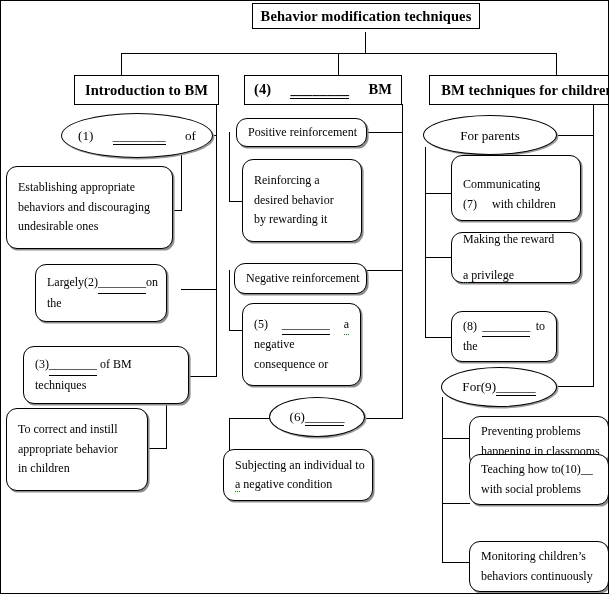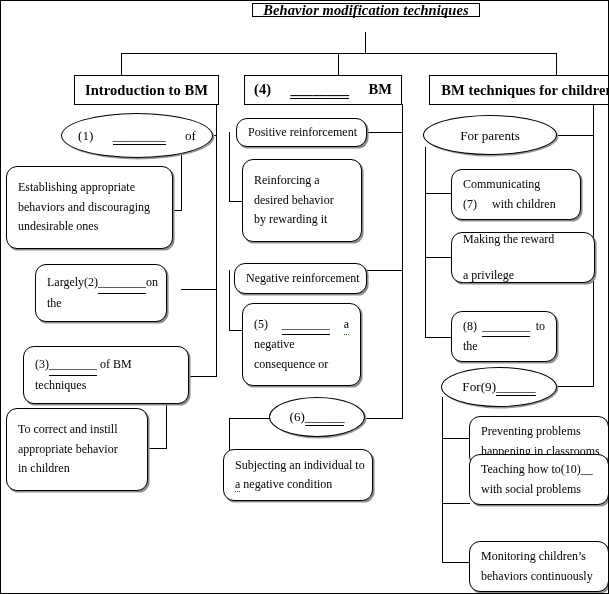--- a/index.html
+++ b/index.html
@@ -157,21 +157,21 @@
   <div class="ln v" style="left:424px; top:146px; height:190px;"></div>
   <div class="ln h" style="left:424px; top:192px; width:27px;"></div>
   <div class="ln h" style="left:424px; top:256px; width:27px;"></div>
   <div class="ln h" style="left:424px; top:336px; width:27px;"></div>
 
   <div class="ln v" style="left:441px; top:396px; height:165px;"></div>
   <div class="ln h" style="left:441px; top:437px; width:28px;"></div>
   <div class="ln h" style="left:441px; top:502px; width:28px;"></div>
   <div class="ln h" style="left:441px; top:561px; width:28px;"></div>
 
-  <div class="node sq" style="left:251px; top:2px; width:228px; height:14px;font-style:italic;">
+  <div class="node sq" style="left:251px; top:2px; width:228px; height:26px;">
     <span class="txt">Behavior modification techniques</span>
   </div>
 
   <div class="node sq" style="left:73px; top:74px; width:145px; height:30px;">
     <span class="txt">Introduction to BM</span>
   </div>
 
   <div class="node ell spread" style="left:60px; top:112px; width:152px; height:45px;">
     <div class="line">
       <span>(1)</span>
@@ -252,26 +252,26 @@
   </div>
 
   <div class="node sq" style="left:404px; top:74px; width:197px; height:30px;margin-left:24px;">
     <span class="txt">BM techniques for children</span>
   </div>
 
   <div class="node ell" style="left:422px; top:114px; width:134px; height:40px;">
     <div class="line">For parents</div>
   </div>
 
-  <div class="node rr" style="left:450px; top:168px; width:130px; height:51px;">
+  <div class="node rr" style="left:450px; top:154px; width:130px; height:66px;justify-content:flex-end;">
     <div class="line">Communicating</div>
     <div class="line"><span>(7)</span><span class="gap">&nbsp;&nbsp;&nbsp;&nbsp;&nbsp;</span><span>with children</span></div>
   </div>
 
-  <div class="node rr" style="left:450px; top:231px; width:144px; height:51px;gap:17px;">
+  <div class="node rr" style="left:450px; top:231px; width:130px; height:51px;gap:17px;">
     <div class="line">Making the reward</div>
     <div class="line"><span class="sq-green">a</span><span> privilege</span></div>
   </div>
 
   <div class="node rr" style="left:450px; top:310px; width:106px; height:51px;">
     <div class="line" style="display:flex; justify-content:space-between;">
       <span>(8)</span>
         <span class="blank">________</span>
         <span>to</span>
     </div>

